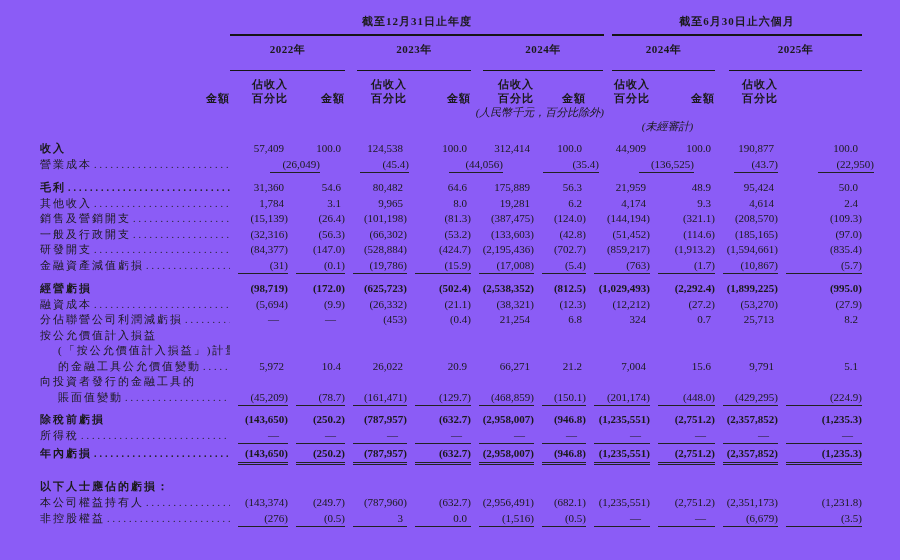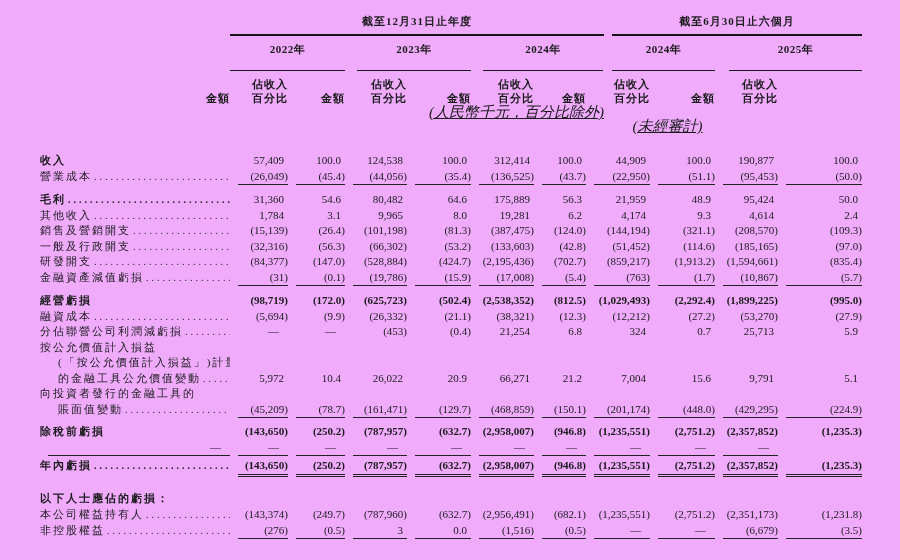--- a/index.html
+++ b/index.html
@@ -1,19 +1,19 @@
 <!DOCTYPE html>
 <html><head>
 <meta charset="utf-8">
 <style>
   html,body{margin:0;padding:0;background:#fff;}
   .page{
     width:900px;height:560px;box-sizing:border-box;
     padding:14px 0 0 40px;overflow:hidden;position:relative;
-    background:#f0abfc;color:#1a1a1a;
+    background:#8b5cf6;color:#1a1a1a;
     font-family:"Liberation Serif",serif;
   }
   .grid{
     display:grid;
     grid-template-columns:190px 58px 57px 62px 64px 63px 52px 64px 65px 63px 84px;
   }
   
   .gh{
     font-weight:bold;text-align:center;font-size:11px;letter-spacing:1px;
     padding-bottom:5px;border-bottom:2.5px solid #151515;white-space:nowrap;
@@ -27,25 +27,25 @@
   .yr1{grid-column:2/4;}
   .yr2{grid-column:4/6;margin-left:12px;}
   .yr3{grid-column:6/8;margin-left:12px;margin-right:-17px;}
   .yr4{grid-column:8/10;margin-left:26px;}
   .yr5{grid-column:10/12;margin-left:14px;text-align:center;}
   .sh{margin-top:7px;}
   .sh .cell{
     padding-left:8px;font-size:11px;font-weight:bold;line-height:13.5px;letter-spacing:1px;
     display:flex;flex-direction:column;justify-content:flex-end;align-items:flex-end;white-space:nowrap;
   }
-  .noterow{font-style:italic;font-size:15px;line-height:14px;text-decoration:underline;}
+  .noterow{font-style:italic;font-size:11px;line-height:14px;}
   .note-cur{grid-column:5/8;text-align:right;margin-right:-18px;white-space:nowrap;}
   .note-un{grid-column:8/10;text-align:center;margin-left:34px;white-space:nowrap;}
   
-  #rows{margin-top:20px;}
+  #rows{margin-top:8px;}
   .row{height:15.5px;line-height:15.5px;font-size:11px;}
   .label{display:flex;align-items:baseline;letter-spacing:2px;white-space:nowrap;overflow:hidden;}
   .ind{padding-left:18px;}
   .b{font-weight:bold;}
   .dots{flex:1 1 auto;overflow:hidden;white-space:nowrap;letter-spacing:3px;font-size:10px;color:#222;margin-left:2px;}
   .dots::after{content:"...................................................................";}
   .num{padding-left:8px;}
   .u{text-align:right;height:100%;box-sizing:border-box;}
   .rs{border-bottom:1px solid #222;}
   .rd{border-bottom:3px double #222;}
@@ -144,21 +144,21 @@
         <div class="cell num">
           <div class="u"><span class="pos">100.0</span></div>
         </div>
         <div class="cell num">
           <div class="u"><span class="pos">190,877</span></div>
         </div>
         <div class="cell num">
           <div class="u"><span class="pos">100.0</span></div>
         </div>
       </div>
-      <div class="grid row" style="margin-bottom: 8px;">
+      <div class="grid row" style="margin-bottom: 8px; gap: 32px;">
         <div class="cell label">
           <span>營業成本</span>
           <span class="dots"></span>
         </div>
         <div class="cell num">
           <div class="u rs"><span>(26,049)</span></div>
         </div>
         <div class="cell num">
           <div class="u rs"><span>(45.4)</span></div>
         </div>
@@ -500,21 +500,21 @@
         <div class="cell num">
           <div class="u"><span class="pos">324</span></div>
         </div>
         <div class="cell num">
           <div class="u"><span class="pos">0.7</span></div>
         </div>
         <div class="cell num">
           <div class="u"><span class="pos">25,713</span></div>
         </div>
         <div class="cell num">
-          <div class="u"><span class="pos">5.9</span></div>
+          <div class="u"><span class="pos">8.2</span></div>
         </div>
       </div>
       <div class="grid row">
         <div class="cell label">
           <span>按公允價值計入損益</span>
         </div>
       </div>
       <div class="grid row">
         <div class="cell label ind">
           <span>(「按公允價值計入損益」)計量</span>
@@ -626,20 +626,24 @@
           <div class="u"><span>(2,751.2)</span></div>
         </div>
         <div class="cell num b">
           <div class="u"><span>(2,357,852)</span></div>
         </div>
         <div class="cell num b">
           <div class="u"><span>(1,235.3)</span></div>
         </div>
       </div>
       <div class="grid row" style="margin-bottom: 3px;">
+        <div class="cell label">
+          <span>所得稅</span>
+          <span class="dots"></span>
+        </div>
         <div class="cell num">
           <div class="u rs"><span class="dash">—</span></div>
         </div>
         <div class="cell num">
           <div class="u rs"><span class="dash">—</span></div>
         </div>
         <div class="cell num">
           <div class="u rs"><span class="dash">—</span></div>
         </div>
         <div class="cell num">

